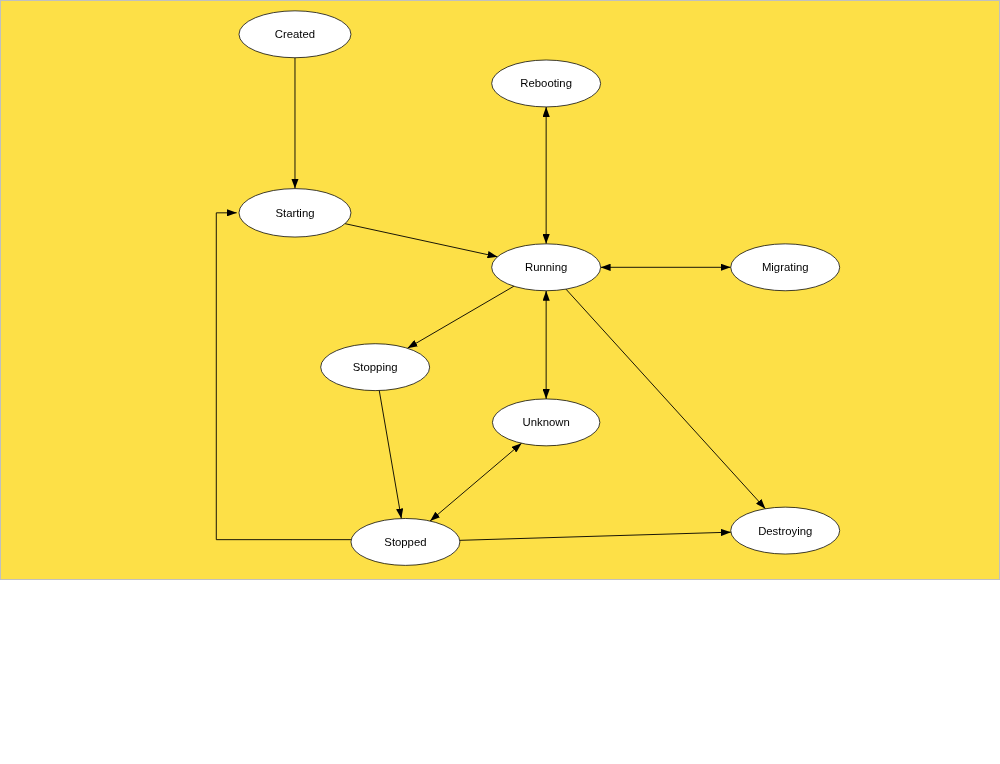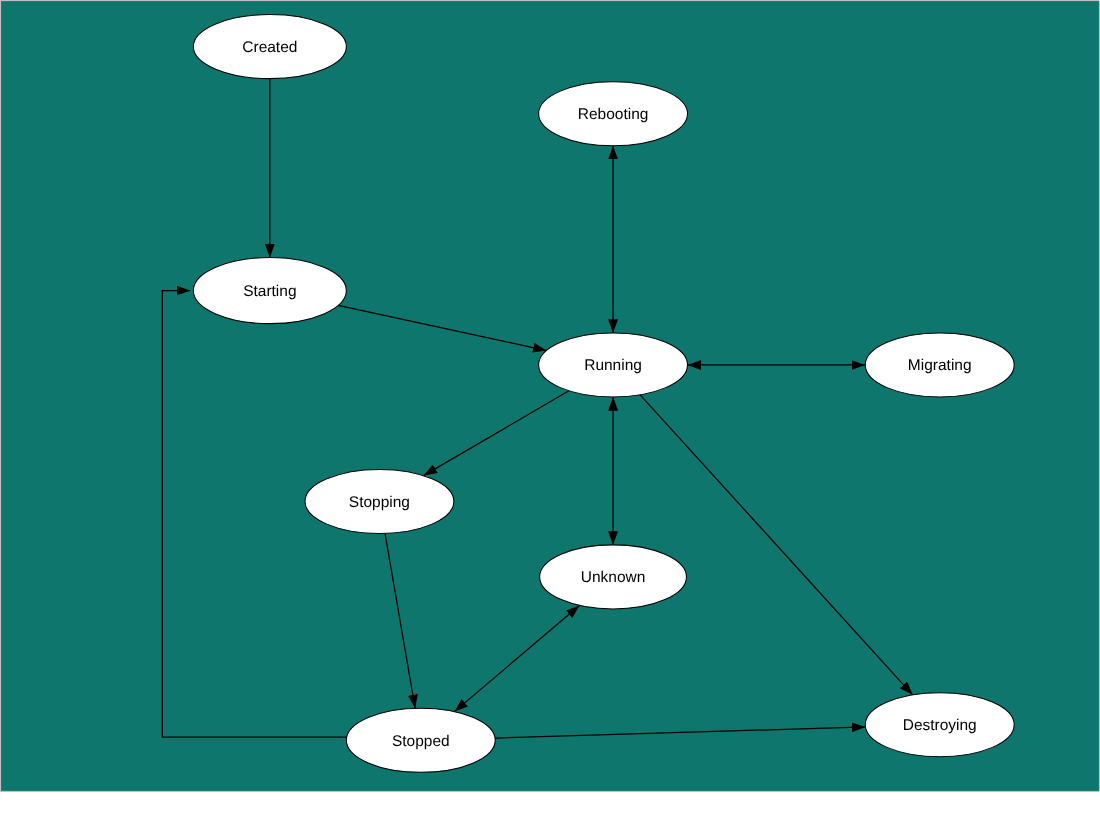--- a/index.html
+++ b/index.html
@@ -4,24 +4,24 @@
 <style>
   html, body {
     margin: 0;
     padding: 0;
     background: #ffffff;
     font-family: "Liberation Sans", sans-serif;
   }
   .canvas {
     position: relative;
     width: 1000px;
-    height: 720px;
+    height: 580px;
     box-sizing: border-box;
     border: 1px solid #c0c0c0;
-    background: #0f766e;
+    background: #fde047;
     overflow: hidden;
   }
   svg {
     display: block;
     width: 100%;
     height: 100%;
   }
   .node-label {
     font-family: "Liberation Sans", sans-serif;
     font-size: 15px;

